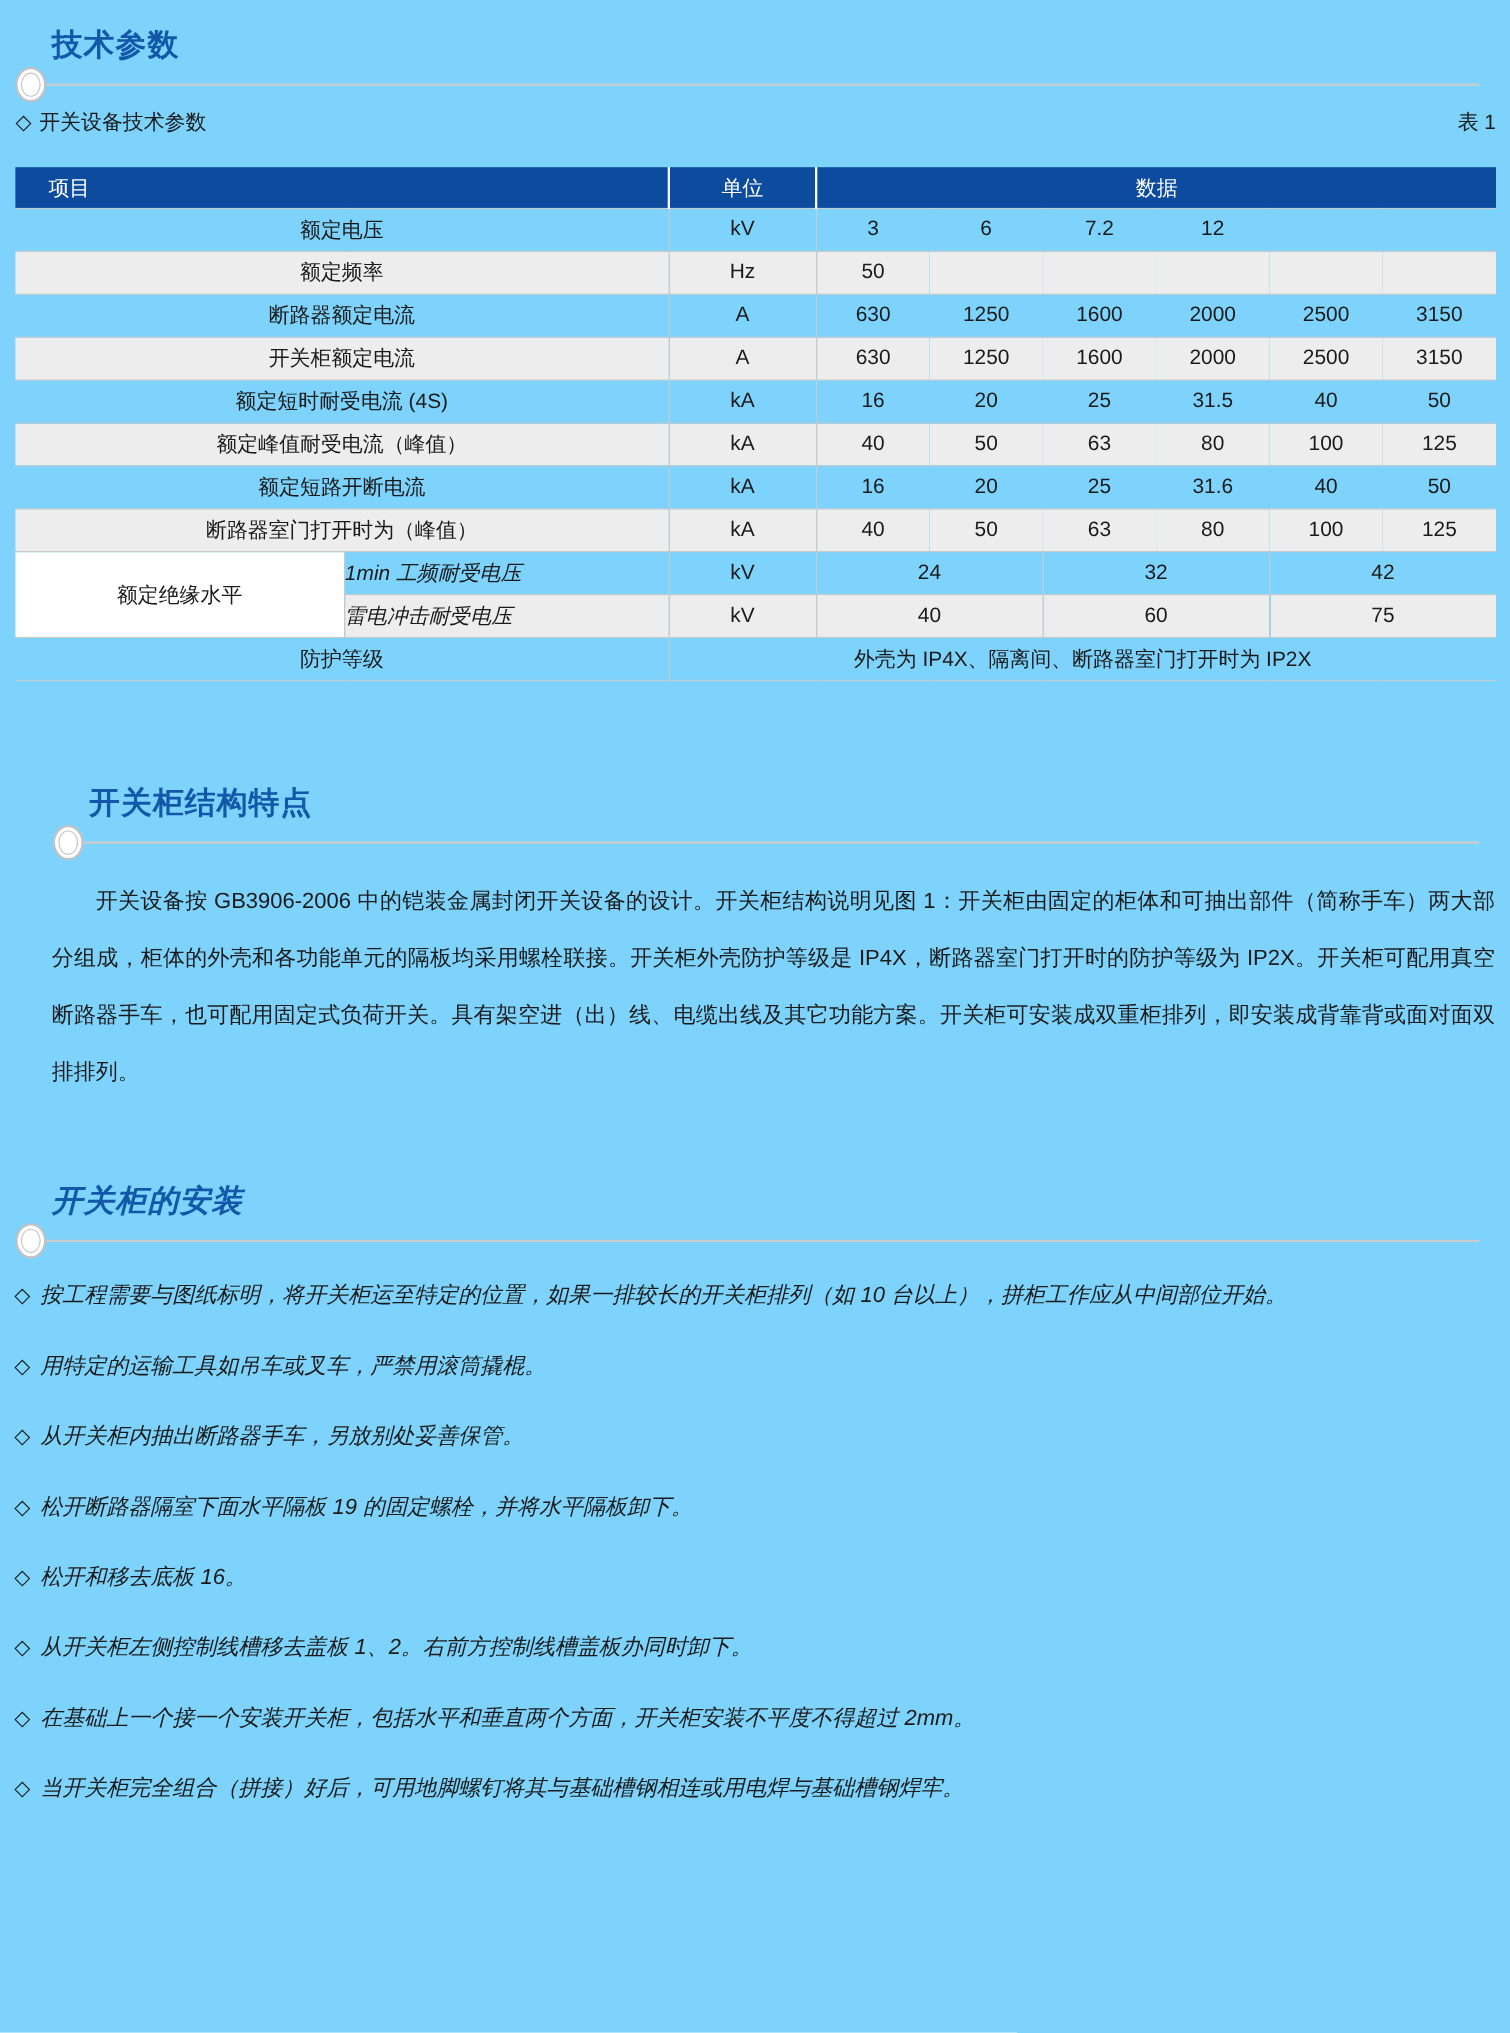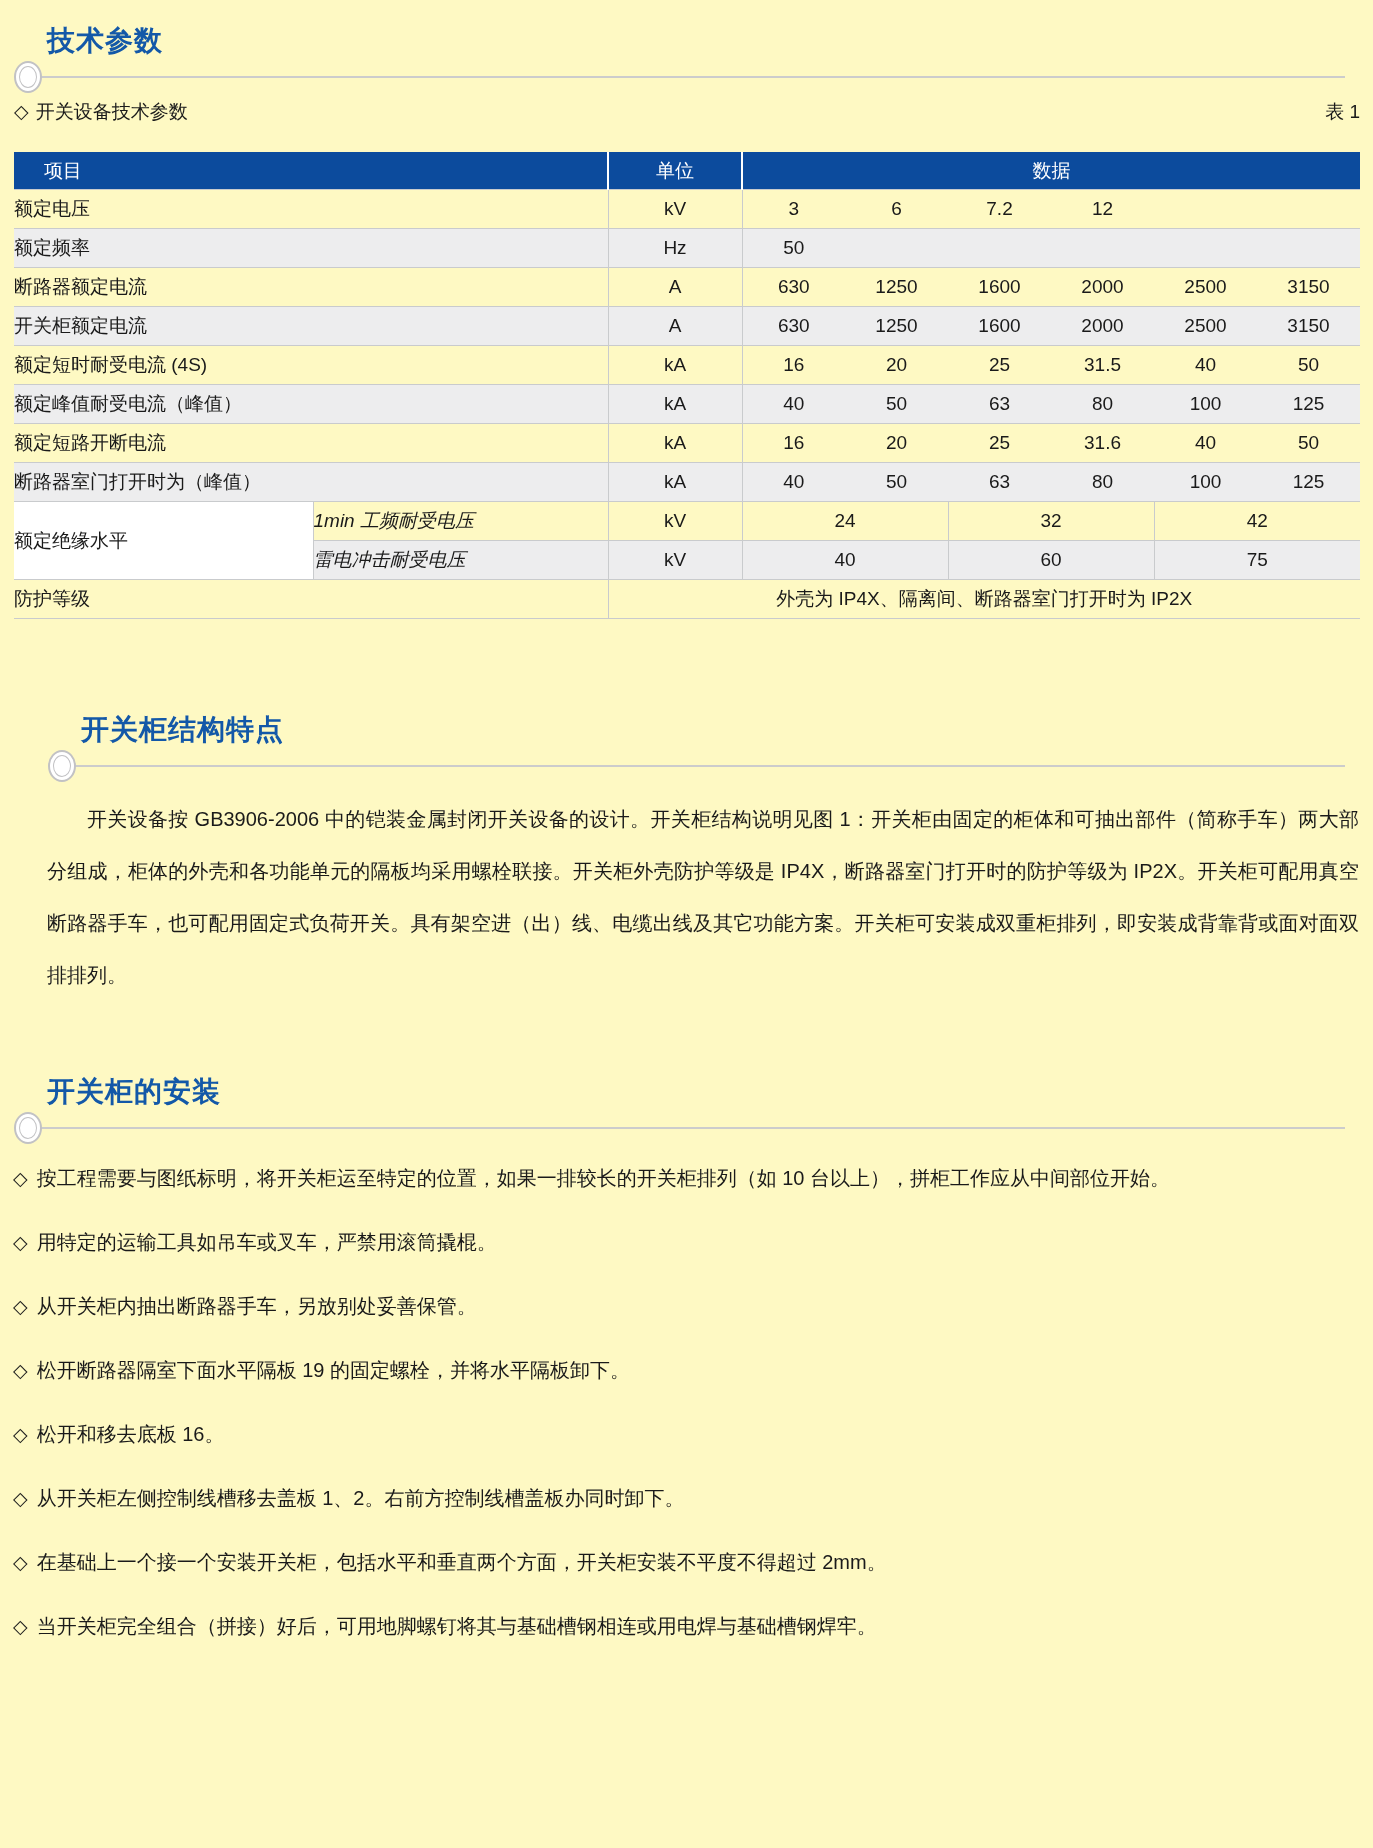--- a/index.html
+++ b/index.html
@@ -2,21 +2,21 @@
 <html><head>
 <meta charset="utf-8">
 <style>
   html,body{margin:0;padding:0;background:#ffffff;}
   body{
     width:1373px;height:1848px;
     font-family:"Liberation Sans","DejaVu Sans",sans-serif;
     color:#1a1a1a;
     -webkit-font-smoothing:antialiased;
   }
-  .page{width:1373px;height:1848px;overflow:hidden;background:#fef9c3;}
+  .page{width:1373px;height:1848px;overflow:hidden;background:#7dd3fc;}
 
   
   .section-head{margin-top:26px;}
   .head-title{
     margin:0 0 0 47px;
     font-size:28px;line-height:30px;font-weight:700;
     color:#1358a8;letter-spacing:1px;
   }
   .head-rule{
     display:flex;align-items:center;
@@ -57,21 +57,21 @@
     padding:0;height:38px;vertical-align:middle;
     font-weight:400;overflow:hidden;white-space:nowrap;
   }
   table.params thead th{
     background:#0c4b9d;color:#ffffff;height:37px;font-size:19px;
   }
   thead th.h-item{text-align:left;padding-left:30px;}
   thead th.h-unit{text-align:center;border-left:2px solid #ffffff;border-right:2px solid #ffffff;}
   thead th.h-data{text-align:center;}
   table.params tr{border-bottom:1px solid #c9cbcd;}
-  td.lbl{text-align:left;padding-left:26px;}
+  td.lbl{text-align:center;padding-left:26px;}
   td.sub-lbl{text-align:left;padding-left:25px;border-left:1px solid #c9cbcd;font-style:italic;}
   td.unit{text-align:center;border-left:1px solid #c9cbcd;border-right:1px solid #c9cbcd;}
   td.val{text-align:center;}
   td.m-r{border-right:1px solid #c9cbcd;}
   td.b-l{border-left:1px solid #c9cbcd;}
   tr.alt td{background:#ededee;}
   td.ins-label{background:#ffffff !important;}
 
   
   .body-par{
@@ -237,21 +237,21 @@
     <div class="section-head" style="margin-top:0;">
       <h1 class="head-title">开关柜结构特点</h1>
       <div class="head-rule">
         <span class="ring"></span>
         <span class="rule-line"></span>
       </div>
     </div>
     <p class="body-par">开关设备按 GB3906-2006 中的铠装金属封闭开关设备的设计。开关柜结构说明见图 1：开关柜由固定的柜体和可抽出部件（简称手车）两大部分组成，柜体的外壳和各功能单元的隔板均采用螺栓联接。开关柜外壳防护等级是 IP4X，断路器室门打开时的防护等级为 IP2X。开关柜可配用真空断路器手车，也可配用固定式负荷开关。具有架空进（出）线、电缆出线及其它功能方案。开关柜可安装成双重柜排列，即安装成背靠背或面对面双排排列。</p>
   </section>
 
-  <section style="margin-top:76px;">
+  <section style="margin-top:76px;font-style:italic;">
     <div class="section-head" style="margin-top:0;">
       <h1 class="head-title">开关柜的安装</h1>
       <div class="head-rule">
         <span class="ring"></span>
         <span class="rule-line"></span>
       </div>
     </div>
     <ul class="diamond-list">
       <li><span class="diamond">◇</span><span>按工程需要与图纸标明，将开关柜运至特定的位置，如果一排较长的开关柜排列（如 10 台以上），拼柜工作应从中间部位开始。</span></li>
       <li><span class="diamond">◇</span><span>用特定的运输工具如吊车或叉车，严禁用滚筒撬棍。</span></li>

